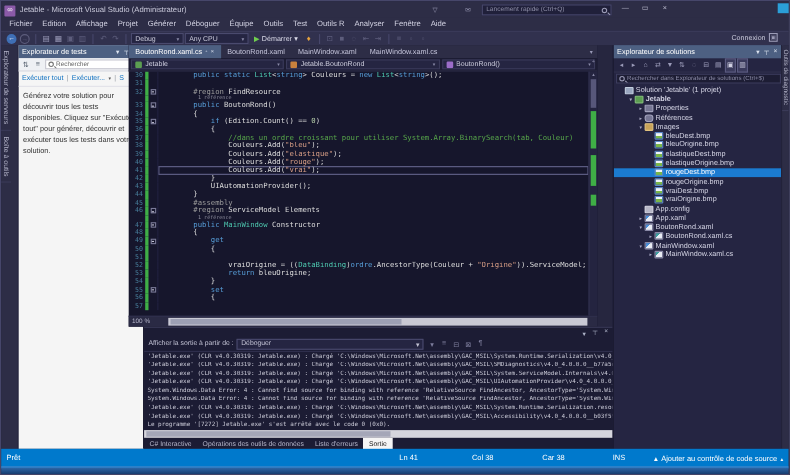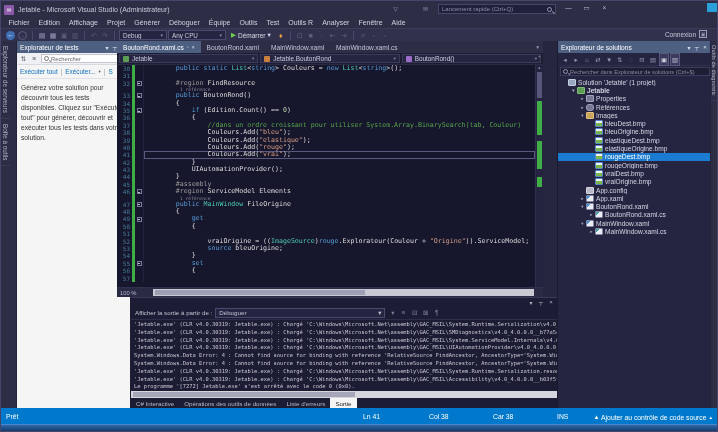--- a/index.html
+++ b/index.html
@@ -412,21 +412,21 @@
             <span class="chg"></span>
             <span class="fold-m"></span>
             <span class="codelens">1 référence</span>
           </div>
           <div class="code-row">
             <span class="ln">47</span>
             <span class="chg"></span>
             <span class="fold-m">
               <span class="foldbox"></span>
             </span>
-            <span class="codeline"><span class="pl">        </span><span class="kw">public</span><span class="pl"> </span><span class="ty">MainWindow</span><span class="pl"> FileOrigine</span></span>
+            <span class="codeline"><span class="pl">        </span><span class="kw">public</span><span class="pl"> </span><span class="ty">MainWindow</span><span class="pl"> Constructor</span></span>
           </div>
           <div class="code-row">
             <span class="ln">48</span>
             <span class="chg"></span>
             <span class="fold-m"></span>
             <span class="codeline"><span class="pl">        {</span></span>
           </div>
           <div class="code-row">
             <span class="ln">49</span>
             <span class="chg"></span>
@@ -444,27 +444,27 @@
           <div class="code-row">
             <span class="ln">51</span>
             <span class="chg"></span>
             <span class="fold-m"></span>
             <span class="codeline"></span>
           </div>
           <div class="code-row">
             <span class="ln">52</span>
             <span class="chg"></span>
             <span class="fold-m"></span>
-            <span class="codeline"><span class="pl">                vraiOrigine = ((</span><span class="ty">ImageSource</span><span class="pl">)</span><span class="kw">rouge</span><span class="pl">.Explorateur(Couleur + </span><span class="st">"Origine"</span><span class="pl">)).ServiceModel;</span></span>
+            <span class="codeline"><span class="pl">                vraiOrigine = ((</span><span class="ty">DataBinding</span><span class="pl">)</span><span class="kw">ordre</span><span class="pl">.AncestorType(Couleur + </span><span class="st">"Origine"</span><span class="pl">)).ServiceModel;</span></span>
           </div>
           <div class="code-row">
             <span class="ln">53</span>
             <span class="chg"></span>
             <span class="fold-m"></span>
-            <span class="codeline"><span class="pl">                </span><span class="kw">source</span><span class="pl"> bleuOrigine;</span></span>
+            <span class="codeline"><span class="pl">                </span><span class="kw">return</span><span class="pl"> bleuOrigine;</span></span>
           </div>
           <div class="code-row">
             <span class="ln">54</span>
             <span class="chg"></span>
             <span class="fold-m"></span>
             <span class="codeline"><span class="pl">            }</span></span>
           </div>
           <div class="code-row">
             <span class="ln">55</span>
             <span class="chg"></span>

